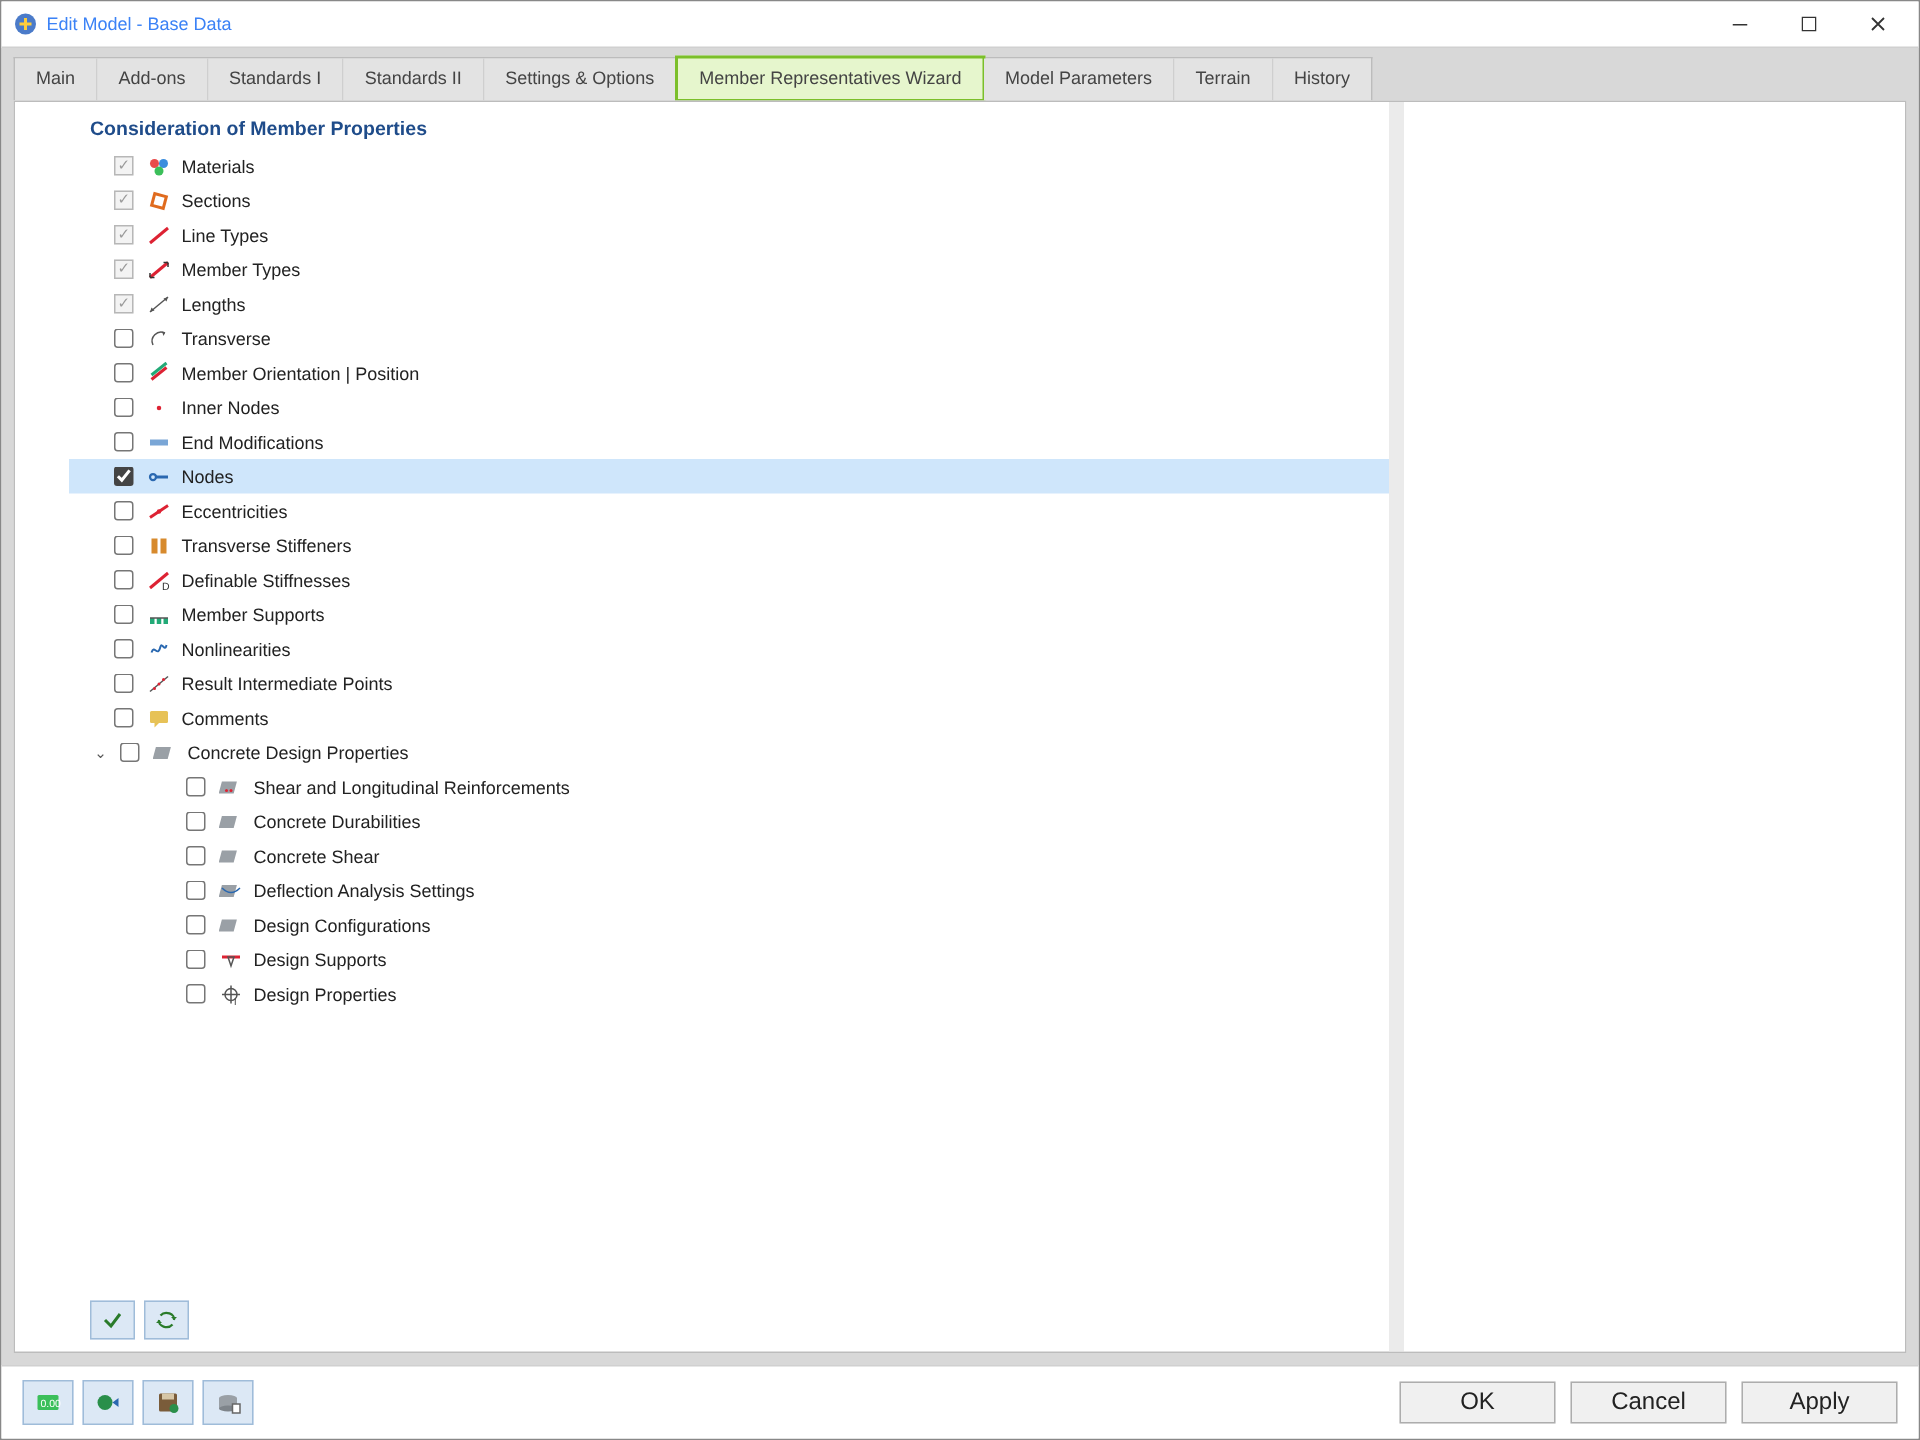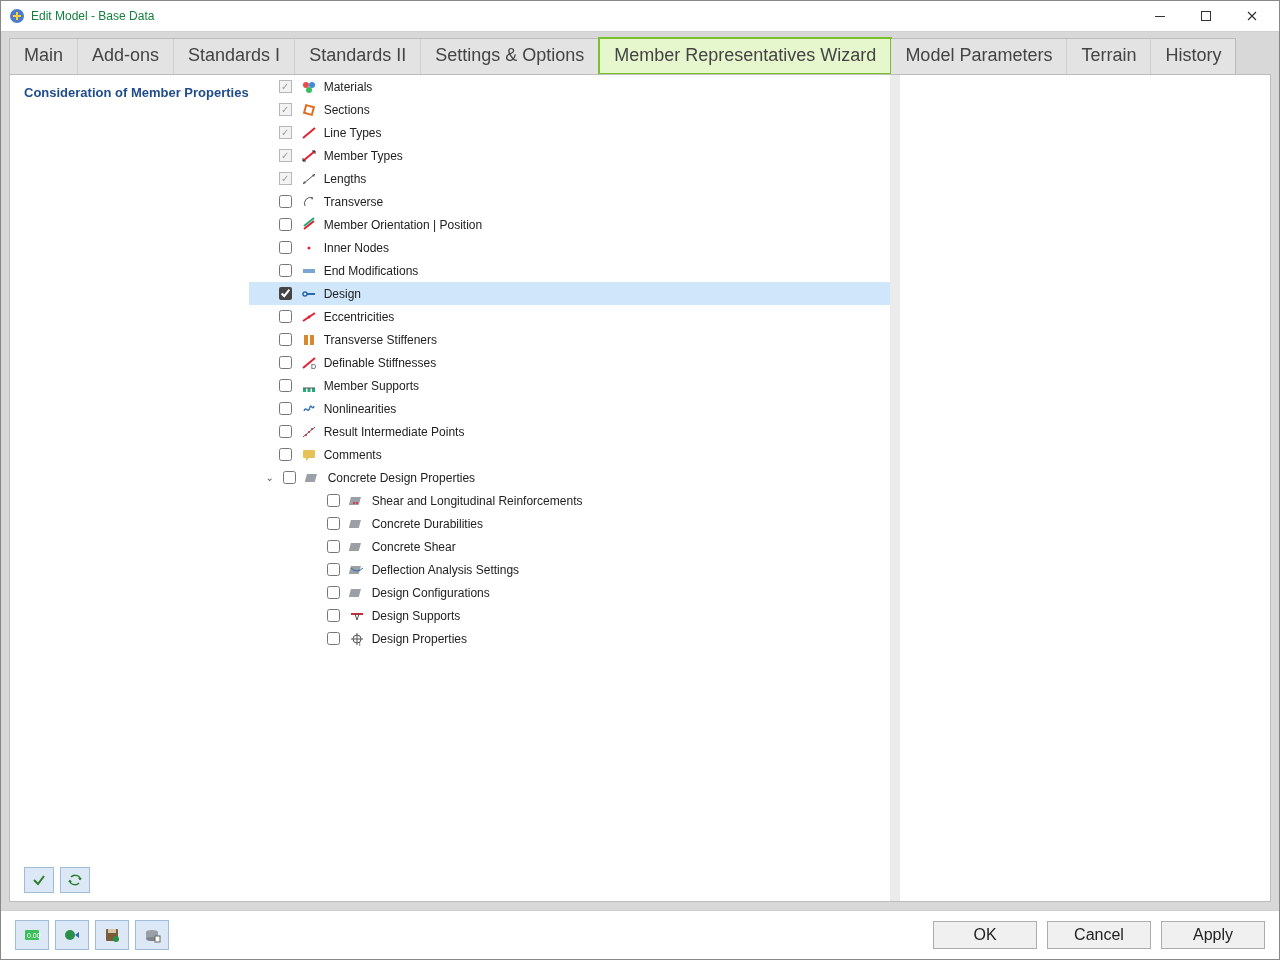--- a/index.html
+++ b/index.html
@@ -24,21 +24,21 @@
     align-items: center;
     padding: 0 4px 0 8px;
     background: #fff;
     border-bottom: 1px solid #d0d0d0;
   }
   .titlebar .app-icon {
     width: 16px; height: 16px;
     margin-right: 6px;
     display:flex; align-items:center; justify-content:center;
   }
-  .titlebar-title { flex: 0 0 auto; color:#15803d; }
+  .titlebar-title { flex: 0 0 auto; color:#3b82f6; }
   .titlebar .spacer { flex:1; }
   .winbtn {
     width: 46px; height: 30px;
     display:flex; align-items:center; justify-content:center;
     color:#333;
     font-size: 14px;
     cursor:pointer;
   }
 
   .body-area {
@@ -56,21 +56,21 @@
     border: 1px solid #bcbcbc;
     border-bottom: none;
     background: #e3e3e3;
   }
   .tab {
     padding: 6px 14px 8px 14px;
     border-right: 1px solid #cfcfcf;
     color: #444;
     cursor: pointer;
     background: #e3e3e3;
-    font-size: 18px;
+    font-size: 12px;
     white-space: nowrap;
   }
   .tab:last-child { border-right: none; }
   .tab.highlight {
     background: #e6f6cd;
     border: 2px solid #7bbf2a;
     margin: -2px -1px -1px -1px;
     padding: 6px 14px 7px 14px;
   }
 
@@ -78,22 +78,23 @@
     flex: 1;
     display: flex;
     background: #fff;
     border: 1px solid #bcbcbc;
     overflow: hidden;
   }
   .tree-panel {
     width: 880px;
     border-right: 10px solid #ebebeb;
     display:flex;
-    flex-direction:row;
+    flex-direction:column;
     position:relative;
+    margin-left:36px;
   }
   .side-panel { flex:1; background:#fff; }
 
   .section-heading {
     padding: 10px 0 6px 14px;
     color: #1f4c8a;
     font-weight: 600;
     font-size: 13px;
   }
 
@@ -326,21 +327,21 @@
               <span class="label">End Modifications</span>
             </div>
             <div class="row selected">
               <input type="checkbox" checked="" style="">
               <span class="icon">
                 <svg width="16" height="16" viewBox="0 0 16 16">
                   <circle cx="4" cy="8" r="2" fill="none" stroke="#2a68b0" stroke-width="1.5"></circle>
                   <line x1="6" y1="8" x2="14" y2="8" stroke="#2a68b0" stroke-width="2"></line>
                 </svg>
               </span>
-              <span class="label">Design</span>
+              <span class="label">Nodes</span>
             </div>
             <div class="row">
               <input type="checkbox" style="">
               <span class="icon">
                 <svg width="16" height="16" viewBox="0 0 16 16">
                   <line x1="2" y1="12" x2="14" y2="4" stroke="#d23" stroke-width="2"></line>
                   <circle cx="8" cy="8" r="1.5" fill="#d23"></circle>
                 </svg>
               </span>
               <span class="label">Eccentricities</span>

